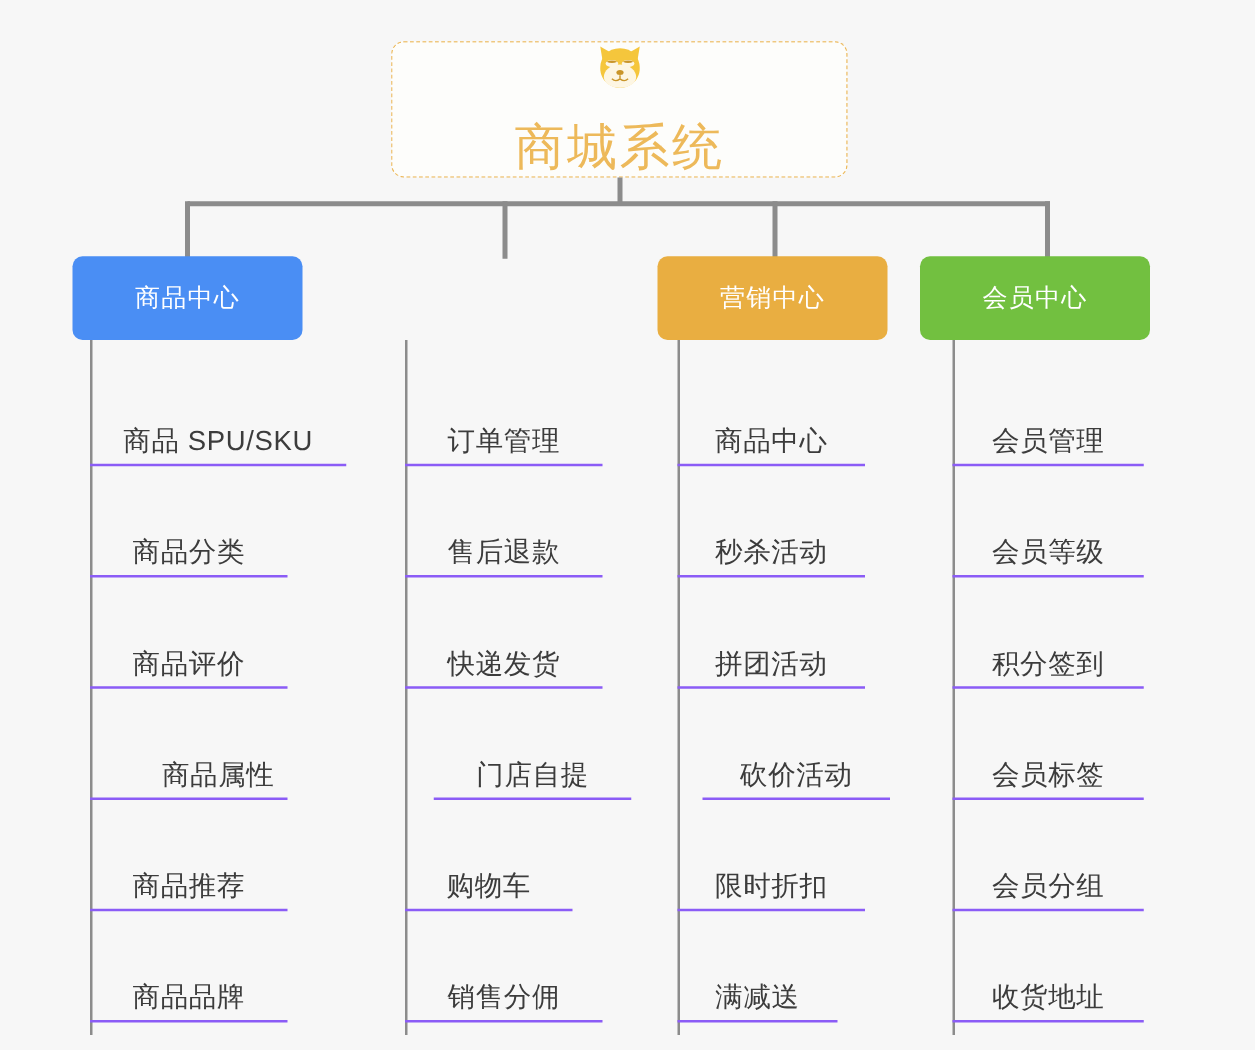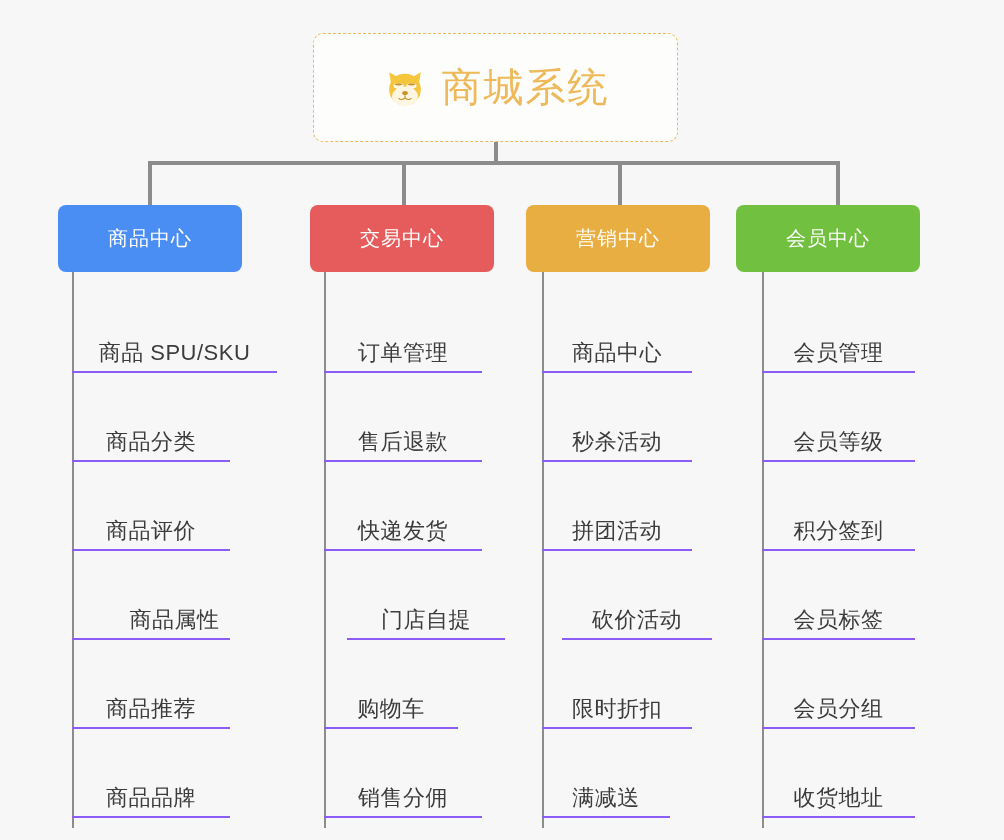--- a/index.html
+++ b/index.html
@@ -30,20 +30,21 @@
     width: 365px;
     height: 109px;
     box-sizing: border-box;
     background: #fdfdfb;
     border: 1.5px dashed #edb95a;
     border-radius: 10px;
     display: flex;
     align-items: center;
     justify-content: center;
     gap: 14px;
+    flex-direction: column;
   }
   .root-emoji {
     font-size: 40px;
     line-height: 1;
     display: block;
     width: 46px;
     height: 46px;
   }
   .root-emoji svg { display:block; }
   .root-title {
@@ -165,23 +166,20 @@
         <span class="leaf-label">商品属性</span>
       </div>
     <div class="leaf-item" style="top:356px; width:158px;">
         <span class="leaf-label">商品推荐</span>
       </div>
     <div class="leaf-item" style="top:445px; width:158px;">
         <span class="leaf-label">商品品牌</span>
       </div>
   </div>
 
-  <div class="cat-box" style="left:310px; width:184px; background:#e65c5c;">
-    <span>交易中心</span>
-  </div>
   <div class="leaf-col" style="left:324px;">
     <div class="leaf-spine" style="height:556px;"></div>
     <div class="leaf-item" style="top:0px;   width:158px;">
         <span class="leaf-label">订单管理</span>
       </div>
     <div class="leaf-item" style="top:89px;  width:158px;">
         <span class="leaf-label">售后退款</span>
       </div>
     <div class="leaf-item" style="top:178px; width:158px;">
         <span class="leaf-label">快递发货</span>

